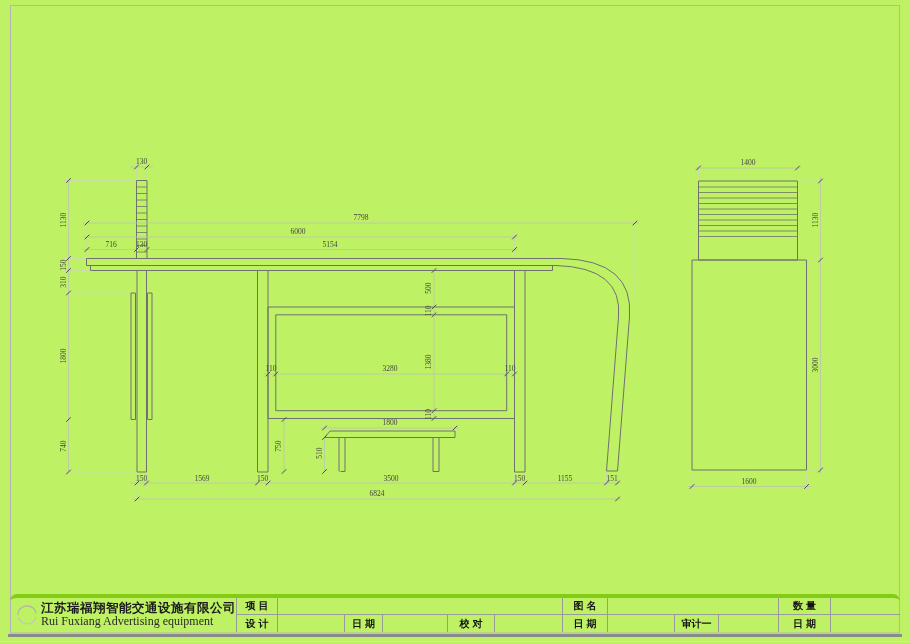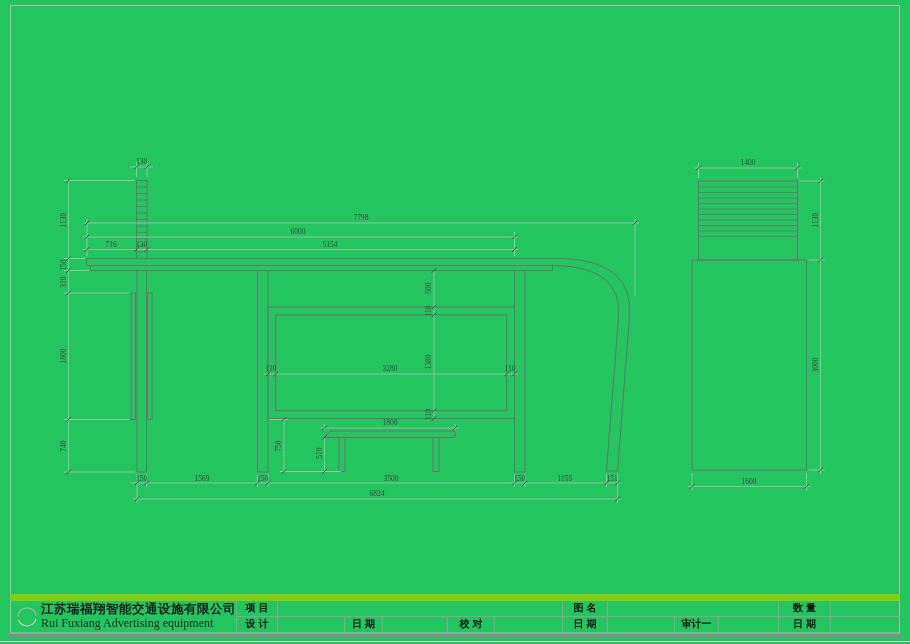--- a/index.html
+++ b/index.html
@@ -1,21 +1,21 @@
 <!DOCTYPE html>
 <html><head>
 <meta charset="utf-8">
 <style>
   html,body{margin:0;padding:0;background:#ffffff;}
-  #sheet{position:relative;width:910px;height:644px;background:#22c55e;overflow:hidden;
+  #sheet{position:relative;width:910px;height:644px;background:#bef264;overflow:hidden;
          font-family:"Liberation Sans",sans-serif;}
   svg text{font-family:"Liberation Serif",serif;font-size:7.5px;fill:#454545;}
   
   #tb{position:absolute;left:10px;top:594px;width:890px;height:38px;
-      border-top:7px solid #84cc16;display:flex;box-sizing:border-box;}
+      border-top:4px solid #84cc16;display:flex;box-sizing:border-box;border-radius:7px;}
   #tb .company{width:227px;box-sizing:border-box;border-right:1px solid #9a9a9a;
       display:flex;align-items:center;padding-left:3px;}
   .company .names{display:flex;flex-direction:column;justify-content:center;line-height:1.15;}
   .company .cn{font-size:12.5px;font-weight:700;color:#1c1c1c;letter-spacing:0.5px;white-space:nowrap;}
   .company .en{font-size:12px;font-family:"Liberation Serif",serif;color:#2a2a2a;white-space:nowrap;}
   #tb .grid{flex:1;display:flex;flex-direction:column;}
   .tbrow{display:flex;height:19px;box-sizing:border-box;align-items:center;}
   .tbrow.r1{border-bottom:1px solid #9a9a9a;}
   .tbcell{box-sizing:border-box;border-right:1px solid #9a9a9a;height:100%;
       display:flex;align-items:center;justify-content:center;

